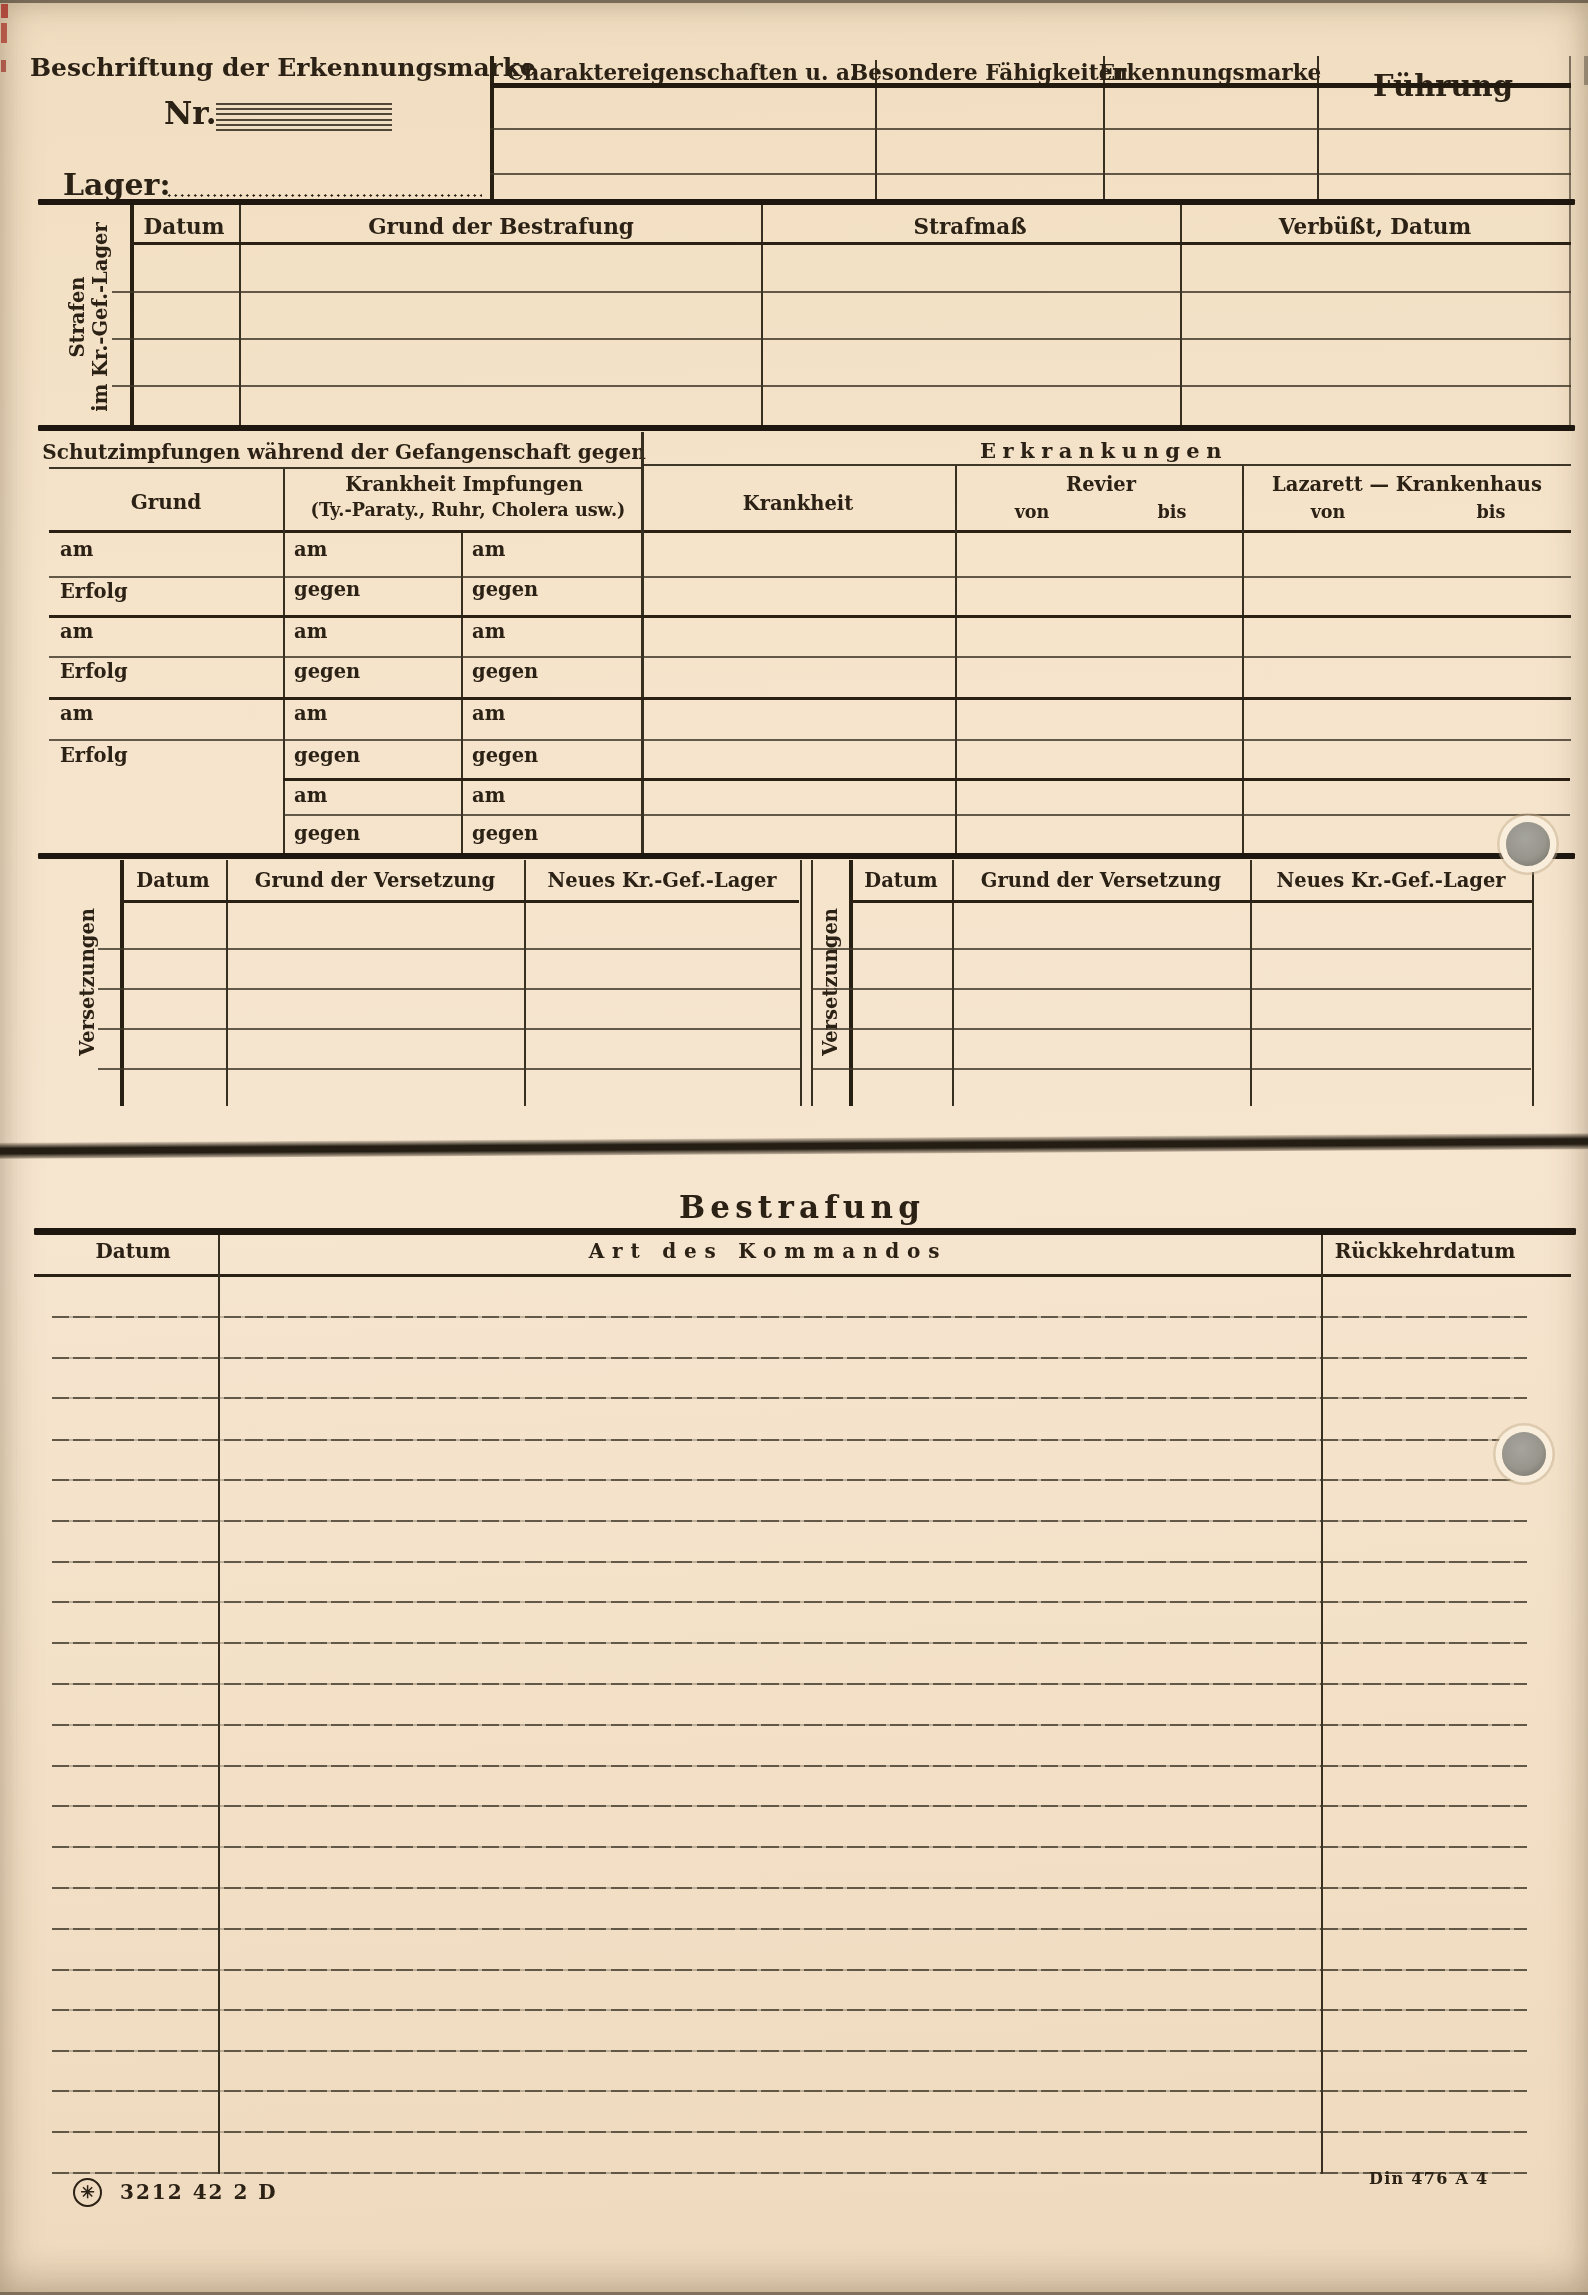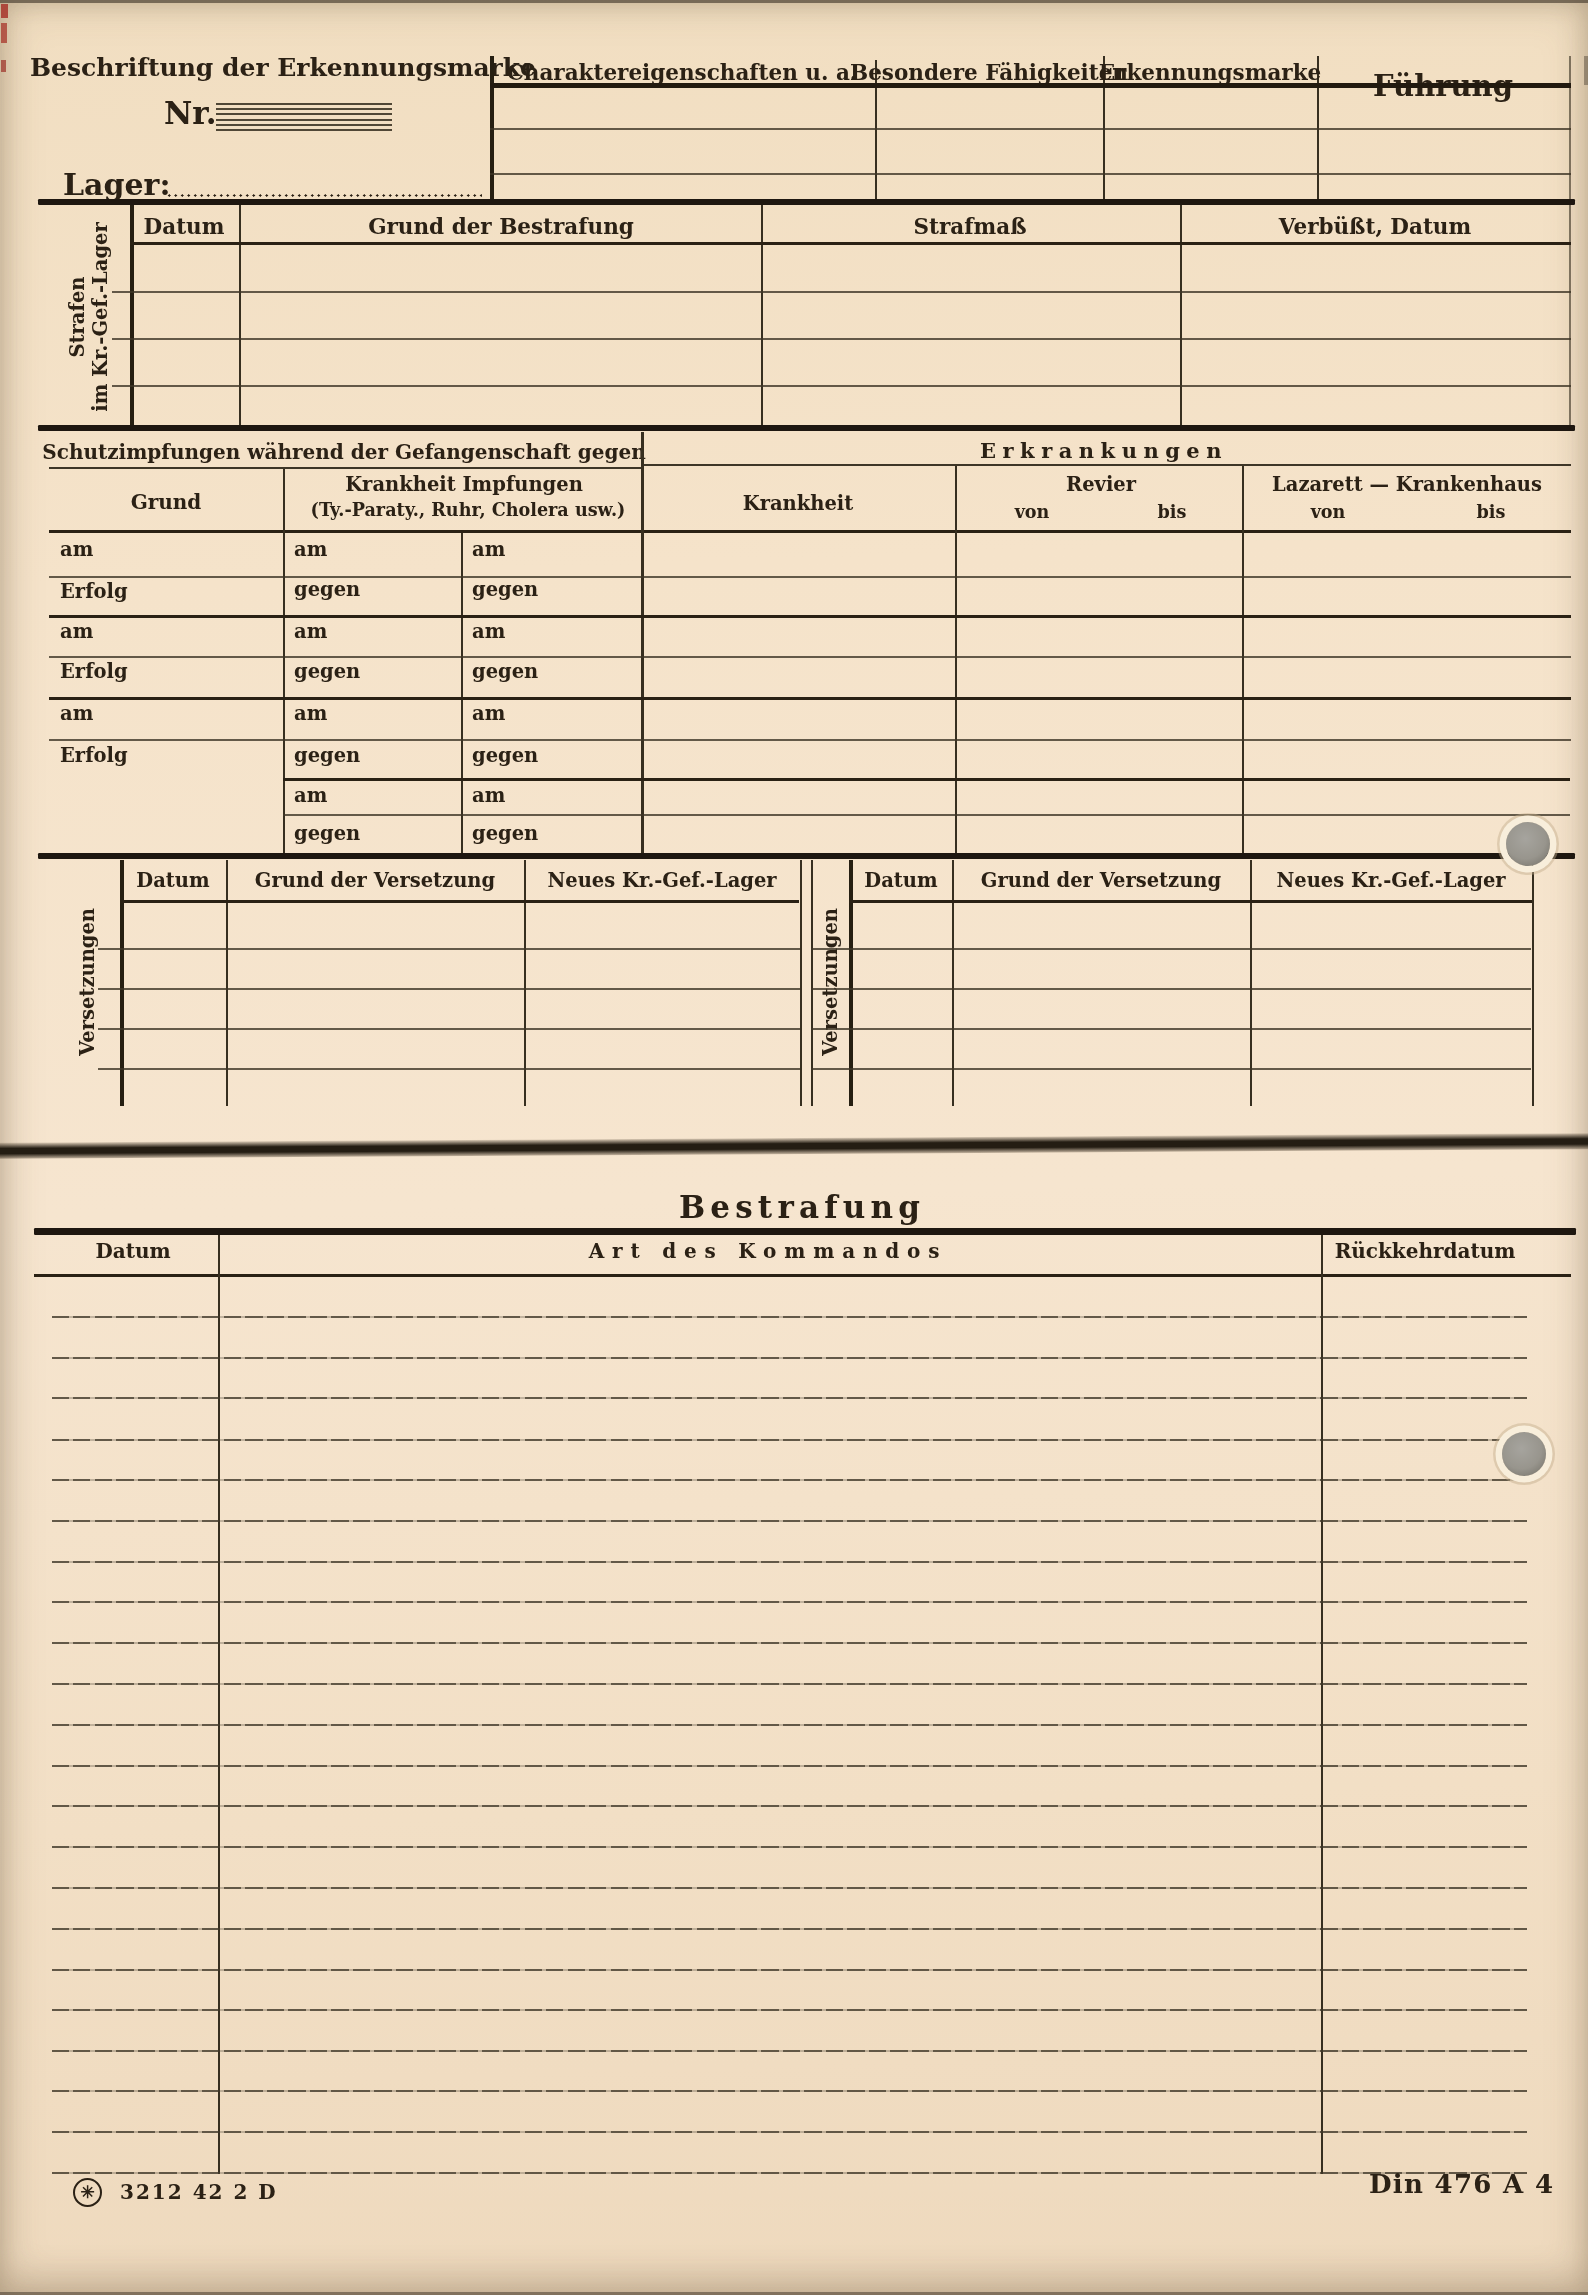--- a/index.html
+++ b/index.html
@@ -212,16 +212,16 @@
       <div class="hl faint" style="left: 52px; top: 2090px; width: 1475px; background: repeating-linear-gradient(90deg, rgb(62, 54, 39) 0px, rgb(62, 54, 39) 17px, rgba(62, 54, 39, 0.35) 17px, rgba(62, 54, 39, 0.35) 21.5px);"></div>
       <div class="hl faint" style="left: 52px; top: 2131px; width: 1475px; background: repeating-linear-gradient(90deg, rgb(62, 54, 39) 0px, rgb(62, 54, 39) 17px, rgba(62, 54, 39, 0.35) 17px, rgba(62, 54, 39, 0.35) 21.5px);"></div>
       <div class="hl faint" style="left: 52px; top: 2172px; width: 1475px; background: repeating-linear-gradient(90deg, rgb(62, 54, 39) 0px, rgb(62, 54, 39) 17px, rgba(62, 54, 39, 0.35) 17px, rgba(62, 54, 39, 0.35) 21.5px);"></div>
     </div>
 
   <div class="hole" style="left:1506px;top:822px;"></div>
   <div class="hole" style="left:1502px;top:1432px;"></div>
 
   <div class="printmark" style="left:73px;top:2178px;">✳</div>
   <div class="txt" style="left:107px;top:2180px;font-size:20px;letter-spacing:2px;margin-left:13px;">3212 42 2 D</div>
-  <div class="txt" style="left:1369px;top:2169px;font-size:26px;letter-spacing:1.3px;">Din 476 A 4</div>
+  <div class="txt" style="left:1369px;top:2169px;font-size:16px;letter-spacing:1.3px;">Din 476 A 4</div>
 
 </div>
 
 
 </body></html>

